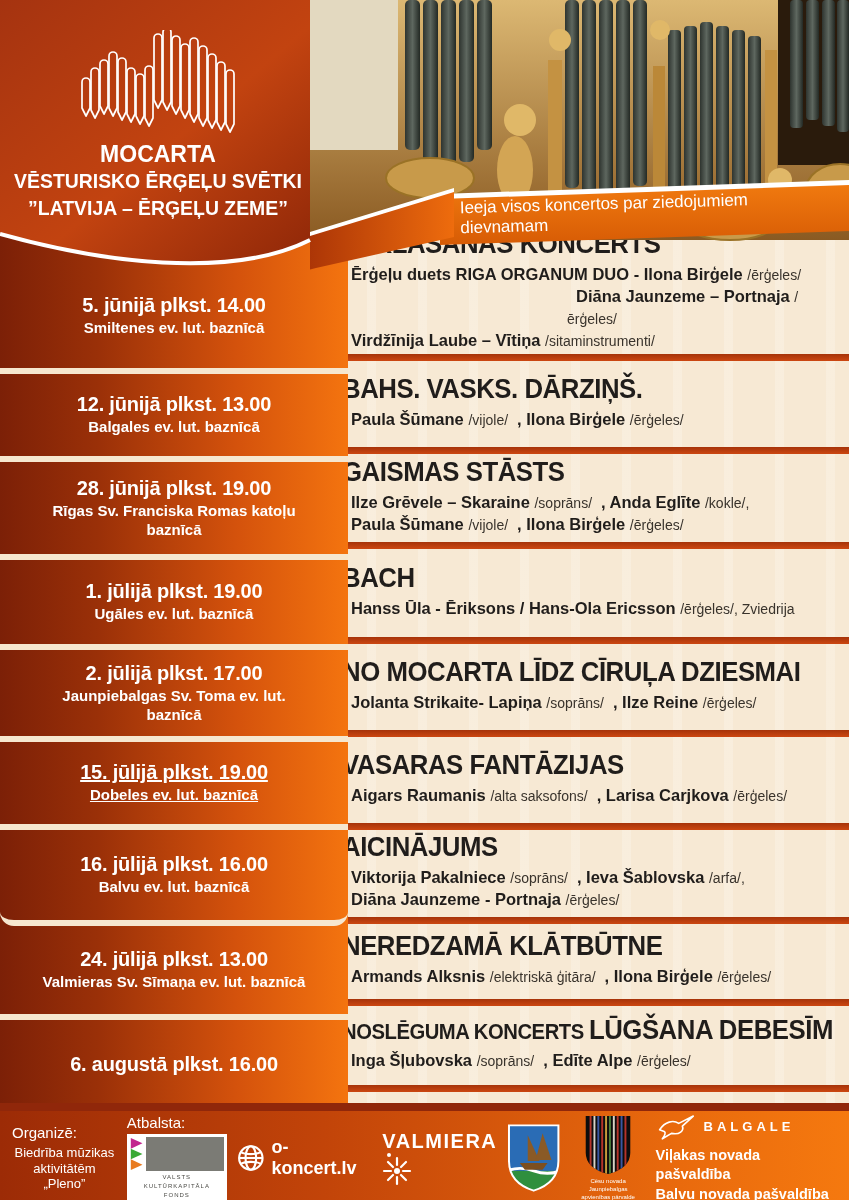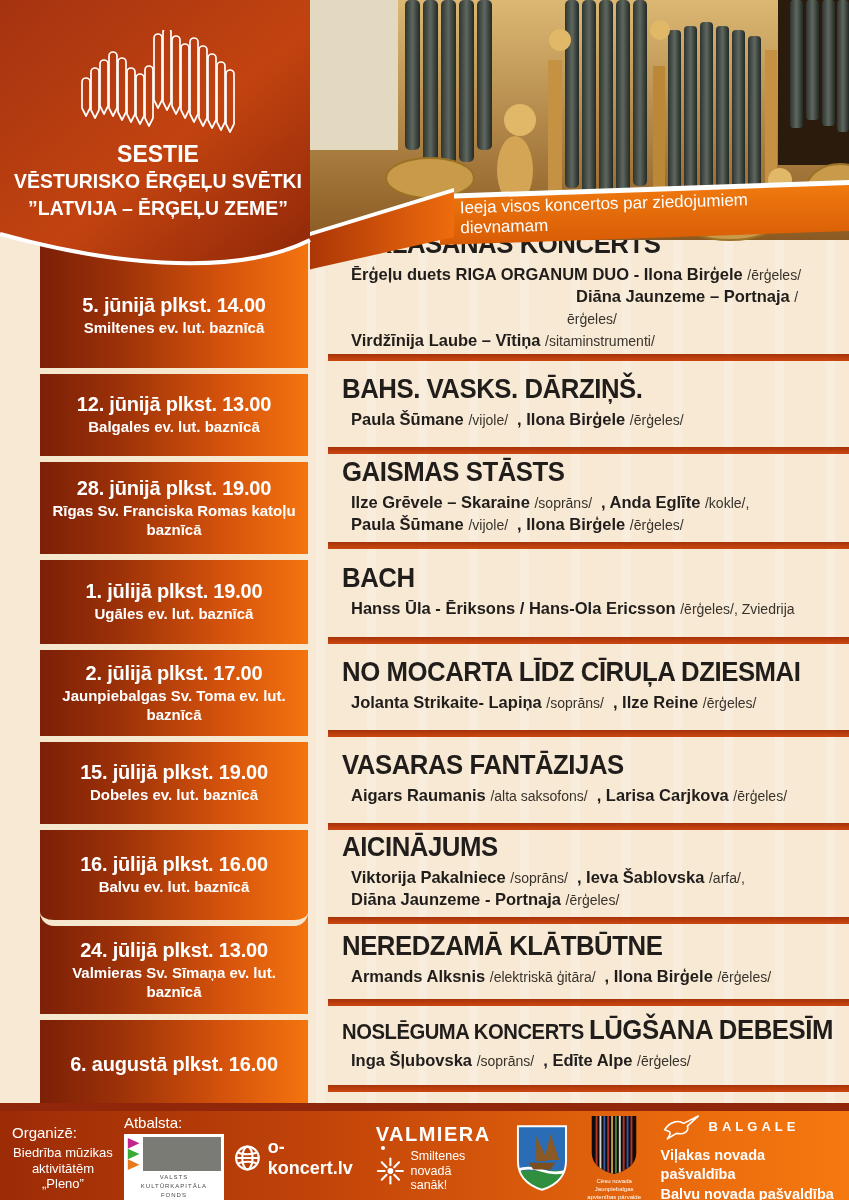--- a/index.html
+++ b/index.html
@@ -1,27 +1,27 @@
 <!DOCTYPE html>
 <html><head>
 <meta charset="utf-8">
 <style>
   html,body{margin:0;padding:0;background:#555;}
   .poster{position:relative;width:849px;height:1200px;margin:0 auto;overflow:hidden;
     background:#f7e9d4;font-family:"Liberation Sans","DejaVu Sans",sans-serif;}
 
   
-  .left-col{position:absolute;left:0;top:230px;width:268px;height:878px;z-index:2;
-    background:linear-gradient(90deg,#7c2007 0%,#9a3008 28%,#d4520c 68%,#f4740f 100%);margin-left:40px;}
+  .left-col{position:absolute;left:0;top:230px;width:348px;height:878px;z-index:2;
+    background:linear-gradient(90deg,#7c2007 0%,#9a3008 28%,#d4520c 68%,#f4740f 100%);}
   .lrow{box-sizing:border-box;display:flex;flex-direction:column;justify-content:center;
     align-items:center;text-align:center;color:#fff;border-bottom:6px solid #f6e7cf;padding:0 10px;}
   .lrow:nth-child(1){height:144px;padding-top:34px;}
   .lrow:nth-child(2){height:88px;}.lrow:nth-child(3){height:98px;}
   .lrow:nth-child(4){height:90px;}.lrow:nth-child(5){height:92px;}
-  .lrow:nth-child(6){height:88px;}.lrow:nth-child(7){height:96px;border-radius:14px;}
+  .lrow:nth-child(6){height:88px;text-decoration:underline;}.lrow:nth-child(7){height:96px;border-radius:14px;}
   .lrow:nth-child(8){height:94px;}.lrow:nth-child(9){height:88px;border-bottom:none;}
   .ldate{font-size:20px;font-weight:bold;letter-spacing:-.2px;}
   .lvenue{font-size:15px;font-weight:bold;margin-top:2px;max-width:280px;line-height:1.25;}
 
   
   .right-col{position:absolute;left:316px;top:230px;width:533px;height:873px;z-index:1;
     background:repeating-linear-gradient(90deg,rgba(255,255,255,.22) 0 9px,rgba(255,255,255,0) 9px 51px),#f7e9d4;}
   .rrow{box-sizing:border-box;position:relative;display:flex;flex-direction:column;
     justify-content:center;padding:0 8px 12px 26px;color:#201d1b;}
   .rrow::after{content:"";position:absolute;left:12px;right:0;bottom:0;height:7px;
@@ -264,21 +264,21 @@
         <path d="M100,10 a4,4 0 0 1 8,0 v66 l-4,8 -4,-8 z"></path>
         <path d="M109,18 a4,4 0 0 1 8,0 v62 l-4,8 -4,-8 z"></path>
         <path d="M118,12 a4,4 0 0 1 8,0 v72 l-4,8 -4,-8 z"></path>
         <path d="M127,20 a4,4 0 0 1 8,0 v68 l-4,8 -4,-8 z"></path>
         <path d="M136,28 a4,4 0 0 1 8,0 v62 l-4,8 -4,-8 z"></path>
         <path d="M145,36 a4,4 0 0 1 8,0 v56 l-4,8 -4,-8 z"></path>
         <path d="M154,44 a4,4 0 0 1 8,0 v50 l-4,8 -4,-8 z"></path>
       </g>
     </svg>
     <div class="h-titles">
-      <div class="h-t1">SESTIE</div>
+      <div class="h-t1">MOCARTA</div>
       <div class="h-t2">VĒSTURISKO ĒRĢEĻU SVĒTKI</div>
       <div class="h-t3">”LATVIJA – ĒRĢEĻU ZEME”</div>
     </div>
   </div>
 
   <div class="footer">
     <div class="f-org">
       <div class="f-head">Organizē:</div>
       <div>Biedrība mūzikas</div>
       <div>aktivitātēm</div>
@@ -324,24 +324,20 @@
               <line x1="15" y1="21" x2="15" y2="28"></line>
             <line x1="2" y1="15" x2="9" y2="15"></line>
               <line x1="21" y1="15" x2="28" y2="15"></line>
             <line x1="6" y1="6" x2="11" y2="11"></line>
               <line x1="19" y1="19" x2="24" y2="24"></line>
             <line x1="6" y1="24" x2="11" y2="19"></line>
               <line x1="19" y1="11" x2="24" y2="6"></line>
           </g>
           <circle cx="15" cy="15" r="3" fill="#ffffff"></circle>
         </svg>
-        <div>
-          <div>Smiltenes novadā</div>
-          <div>sanāk!</div>
-        </div>
       </div>
     </div>
 
     <svg width="54" height="70" viewBox="0 0 54 70">
       <defs>
         <clipPath id="shieldA">
             <path d="M2,2 H52 V38 Q52,60 27,68 Q2,60 2,38 Z"></path>
           </clipPath>
       </defs>
       <path d="M2,2 H52 V38 Q52,60 27,68 Q2,60 2,38 Z" fill="#2a6cb5"></path>

